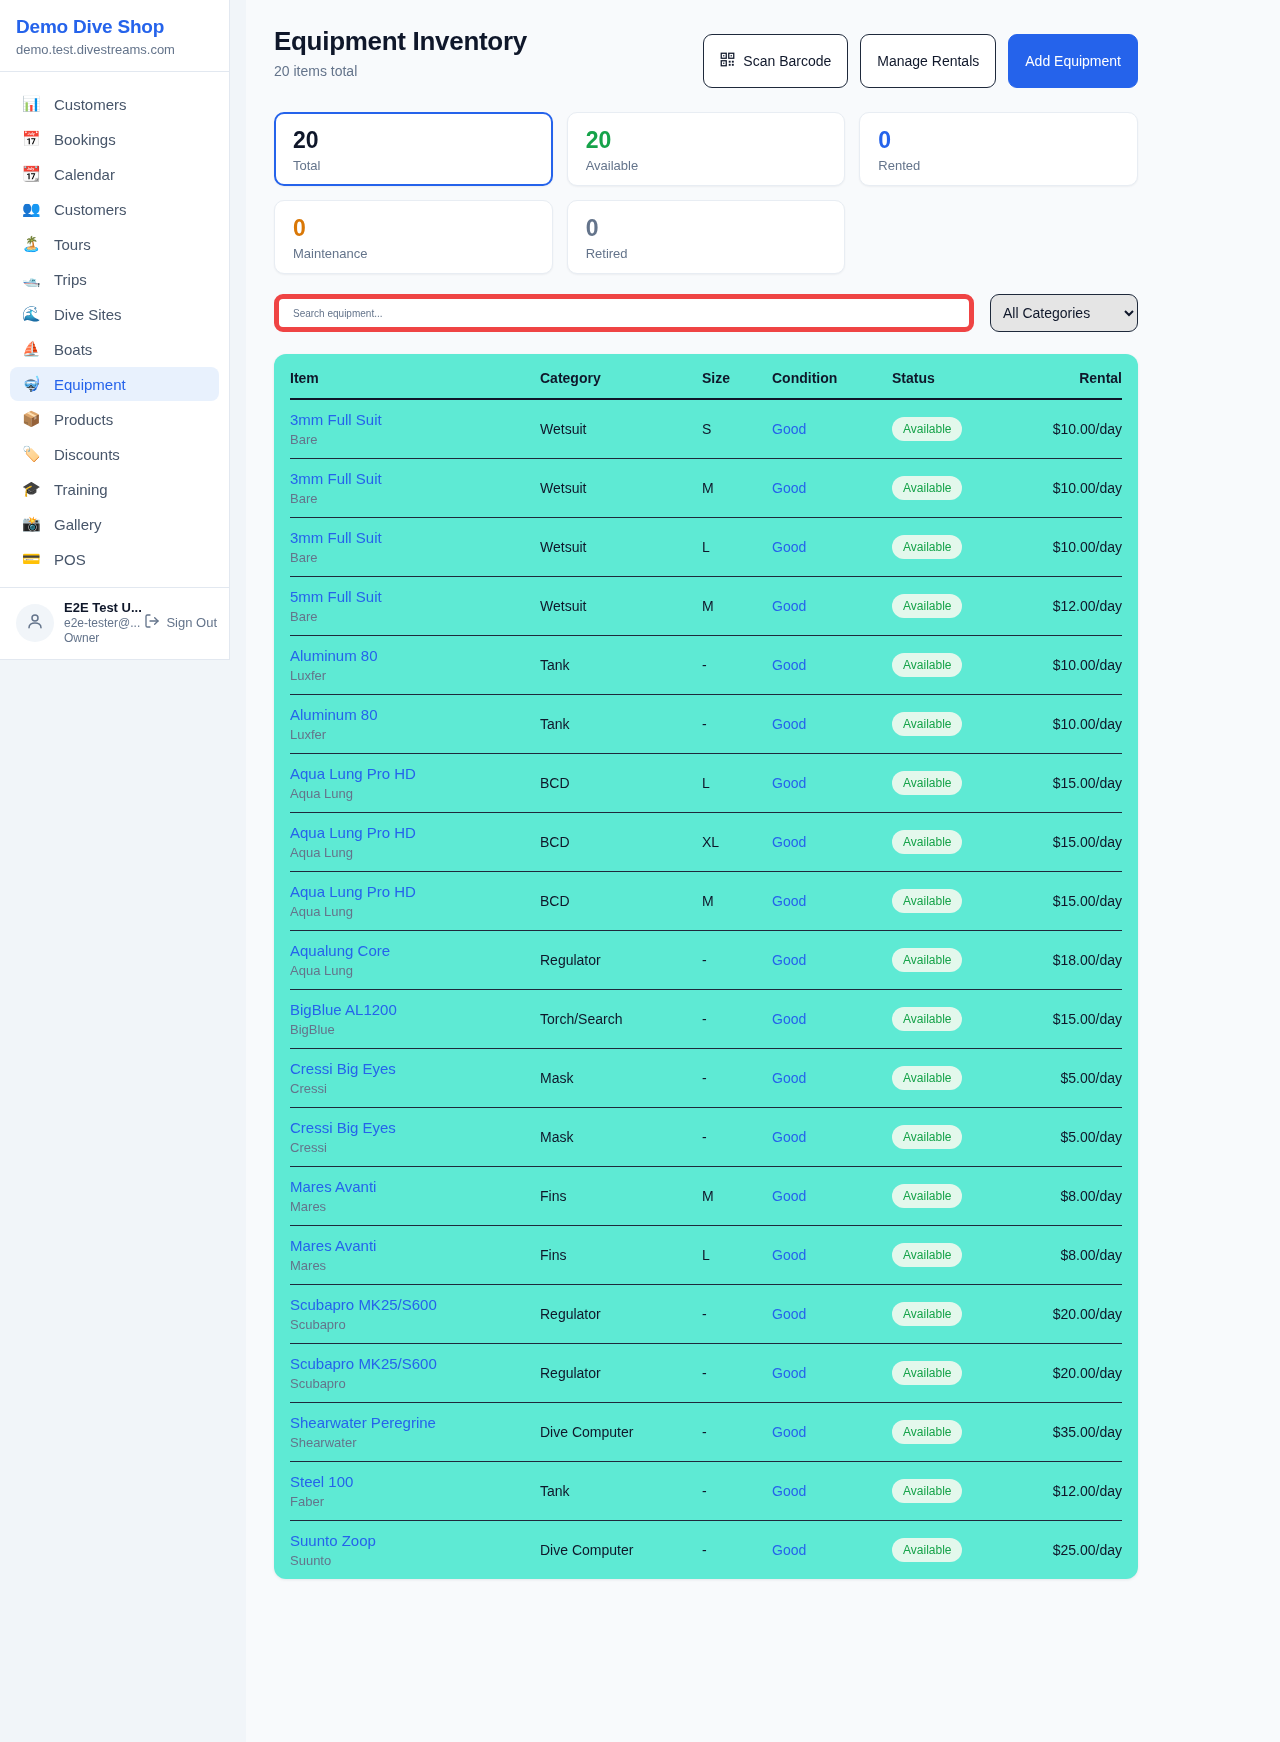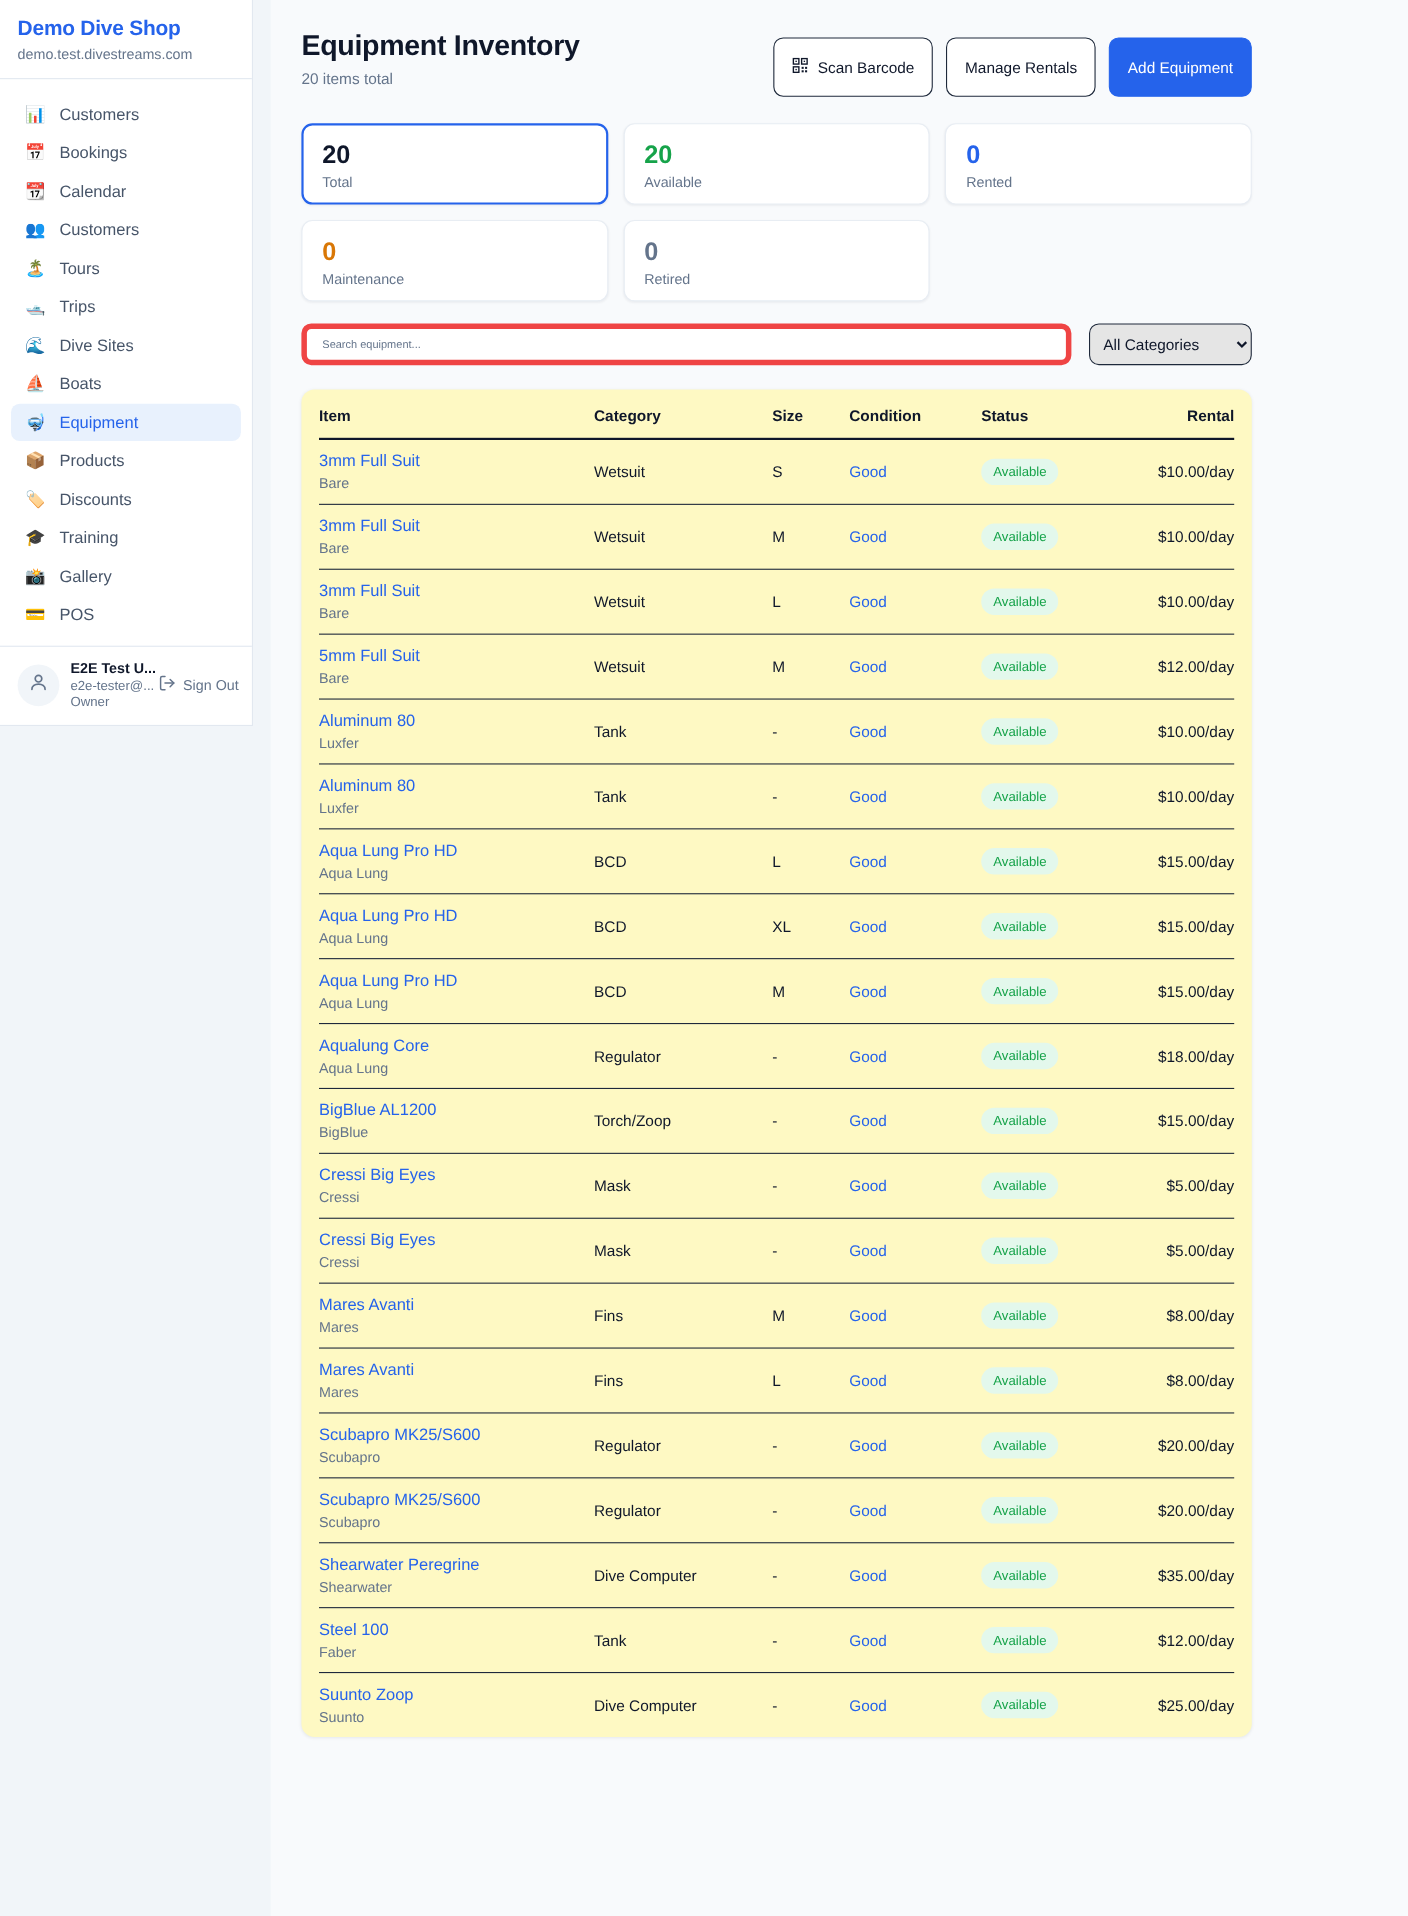--- a/index.html
+++ b/index.html
@@ -85,21 +85,21 @@
     background: #ffffff; padding: 0 14px; font-size: 10px; font-family: inherit; color: #0c4a6e;
   }
   .search-input::placeholder { color: #64748b; }
   .category-select {
     width: 148px; height: 38px; border: 1px solid #1e293b; border-radius: 9px;
     background: #e5e5e5; font-size: 14px; font-family: inherit; color: #0f172a; padding: 0 8px;
   }
 
   
   .table-card {
-    margin-top: 22px; background: #fef9c3; border-radius: 12px;
+    margin-top: 22px; background: #5eead4; border-radius: 12px;
     box-shadow: 0 1px 3px rgba(15,23,42,0.08); padding: 0 16px;
     overflow: hidden;
   }
   .trow {
     display: grid;
     grid-template-columns: 250px 162px 70px 120px 150px 1fr;
     align-items: center;
   }
   .thead { border-bottom: 2px solid #0f172a; }
   .thead .tcell { font-size: 14px; font-weight: bold; color: #0f172a; padding: 16px 0 12px; }
@@ -417,21 +417,21 @@
     <div class="tcell"><span class="cond-link">Good</span></div>
     <div class="tcell"><span class="badge">Available</span></div>
     <div class="tcell right rental">$18.00/day</div>
   </div>
 
   <div class="trow">
     <div class="tcell">
       <div class="item-name">BigBlue AL1200</div>
       <div class="item-brand">BigBlue</div>
     </div>
-    <div class="tcell">Torch/Zoop</div>
+    <div class="tcell">Torch/Search</div>
     <div class="tcell">-</div>
     <div class="tcell"><span class="cond-link">Good</span></div>
     <div class="tcell"><span class="badge">Available</span></div>
     <div class="tcell right rental">$15.00/day</div>
   </div>
 
   <div class="trow">
     <div class="tcell">
       <div class="item-name">Cressi Big Eyes</div>
       <div class="item-brand">Cressi</div>

